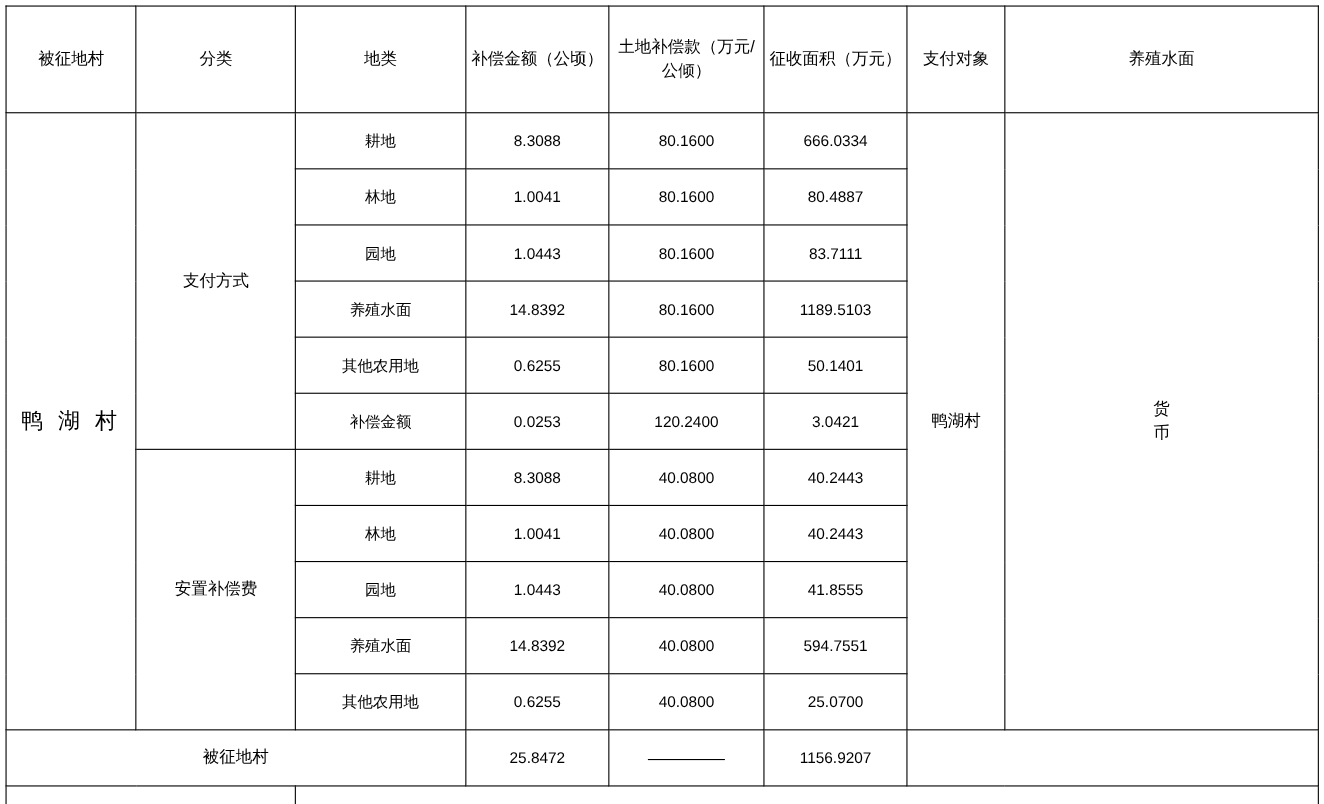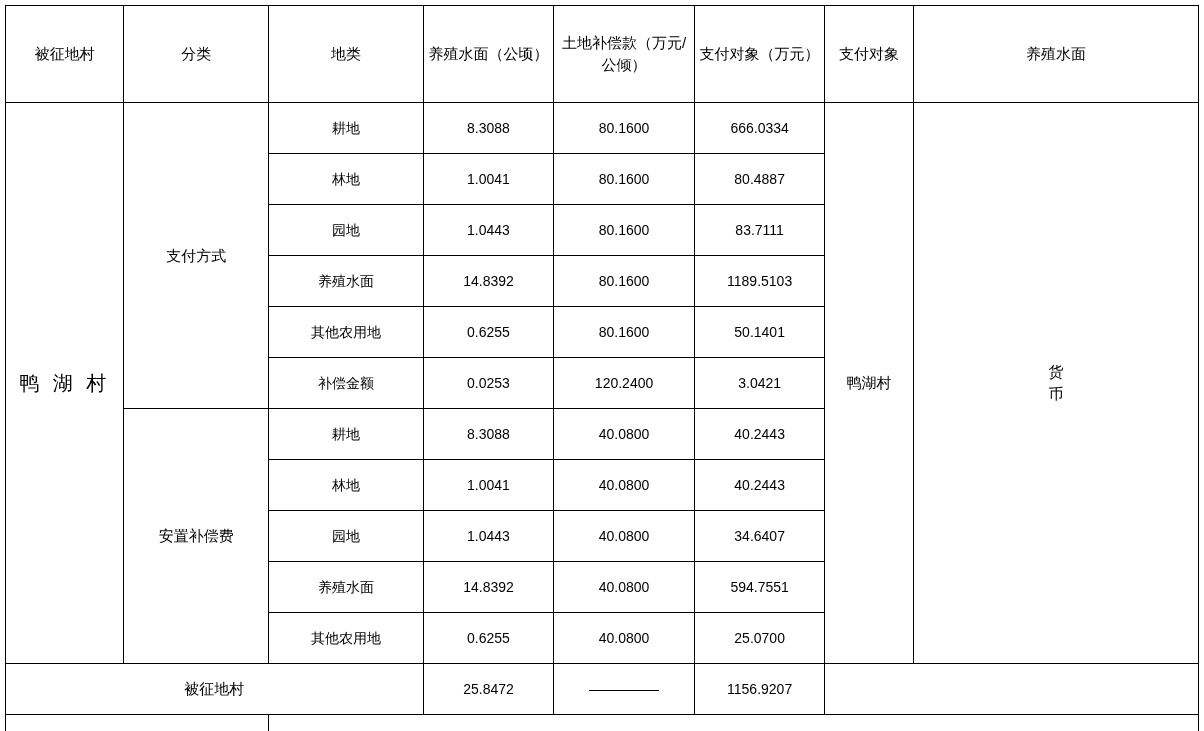--- a/index.html
+++ b/index.html
@@ -97,23 +97,23 @@
       <col style="width:140px">
       <col style="width:130px">
       <col style="width:88px">
       <col style="width:284px">
     </colgroup>
     <thead>
       <tr>
         <td>被征地村</td>
         <td>分类</td>
         <td>地类</td>
-        <td class="hdr-narrow">养殖水面（公顷）</td>
+        <td class="hdr-narrow">补偿金额（公顷）</td>
         <td class="hdr-narrow">土地补偿款（万元/公倾）</td>
-        <td class="hdr-narrow">支付对象（万元）</td>
+        <td class="hdr-narrow">征收面积（万元）</td>
         <td>支付对象</td>
         <td>养殖水面</td>
       </tr>
     </thead>
     <tbody>
       <tr>
         <td class="village-cell" rowspan="11">鸭 湖 村</td>
         <td class="category-cell" rowspan="6">支付方式</td>
         <td class="row-cell">耕地</td>
         <td class="row-cell">8.3088</td>
@@ -165,21 +165,21 @@
       <tr>
         <td class="row-cell">林地</td>
         <td class="row-cell">1.0041</td>
         <td class="row-cell">40.0800</td>
         <td class="row-cell">40.2443</td>
       </tr>
       <tr>
         <td class="row-cell">园地</td>
         <td class="row-cell">1.0443</td>
         <td class="row-cell">40.0800</td>
-        <td class="row-cell">34.6407</td>
+        <td class="row-cell">41.8555</td>
       </tr>
       <tr>
         <td class="row-cell">养殖水面</td>
         <td class="row-cell">14.8392</td>
         <td class="row-cell">40.0800</td>
         <td class="row-cell">594.7551</td>
       </tr>
       <tr>
         <td class="row-cell">其他农用地</td>
         <td class="row-cell">0.6255</td>

